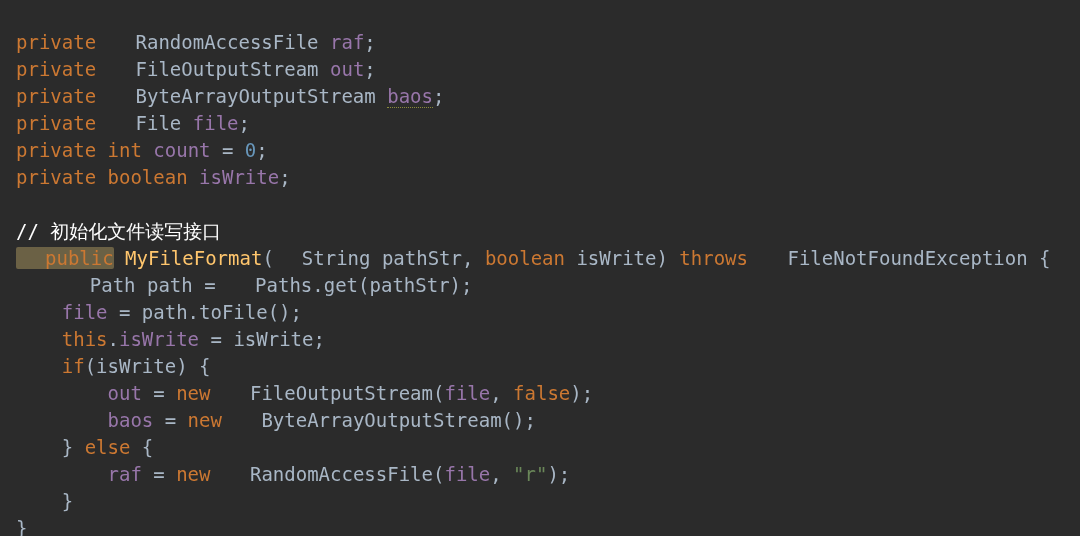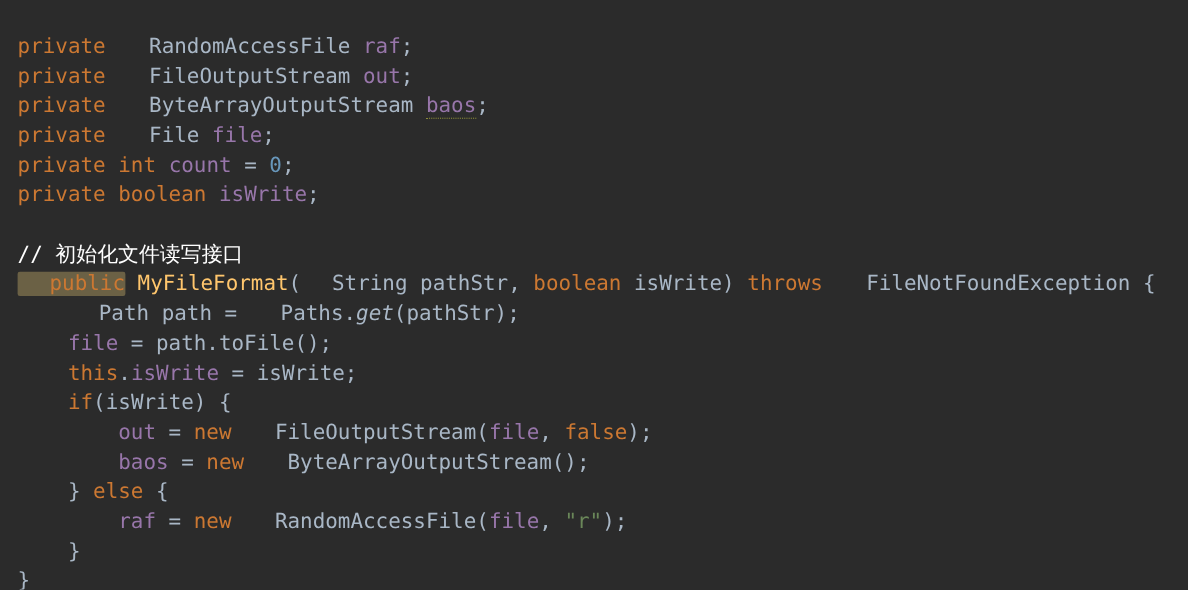--- a/index.html
+++ b/index.html
@@ -15,21 +15,21 @@
     font-size: 19px;
     line-height: 27px;
     white-space: pre;
     padding: 2px 0 0 16px;
     color: #a9b7c6;
   }
   .kw   { color: #cc7832; }       
   .type { color: #a9b7c6; padding-left: 28px; }       
   .id   { color: #9876aa; text-align: right; }       
   .method-decl { color: #ffc66d; }
-  .static-call { color: #a9b7c6; font-style: italic; }
+  .static-call { color: #a9b7c6; }
   .str  { color: #6a8759; }       
   .num  { color: #6897bb; }       
   .cmt  { color: #ffffff; }       
   .punct{ color: #a9b7c6; }
   .hl-public { background: #6b6145; color: #cc7832; border-radius:2px;padding-left:29px; }
   .warn { border-bottom: 1px dotted #8a8a3a; }
 </style>
 </head>
 <body>
 

